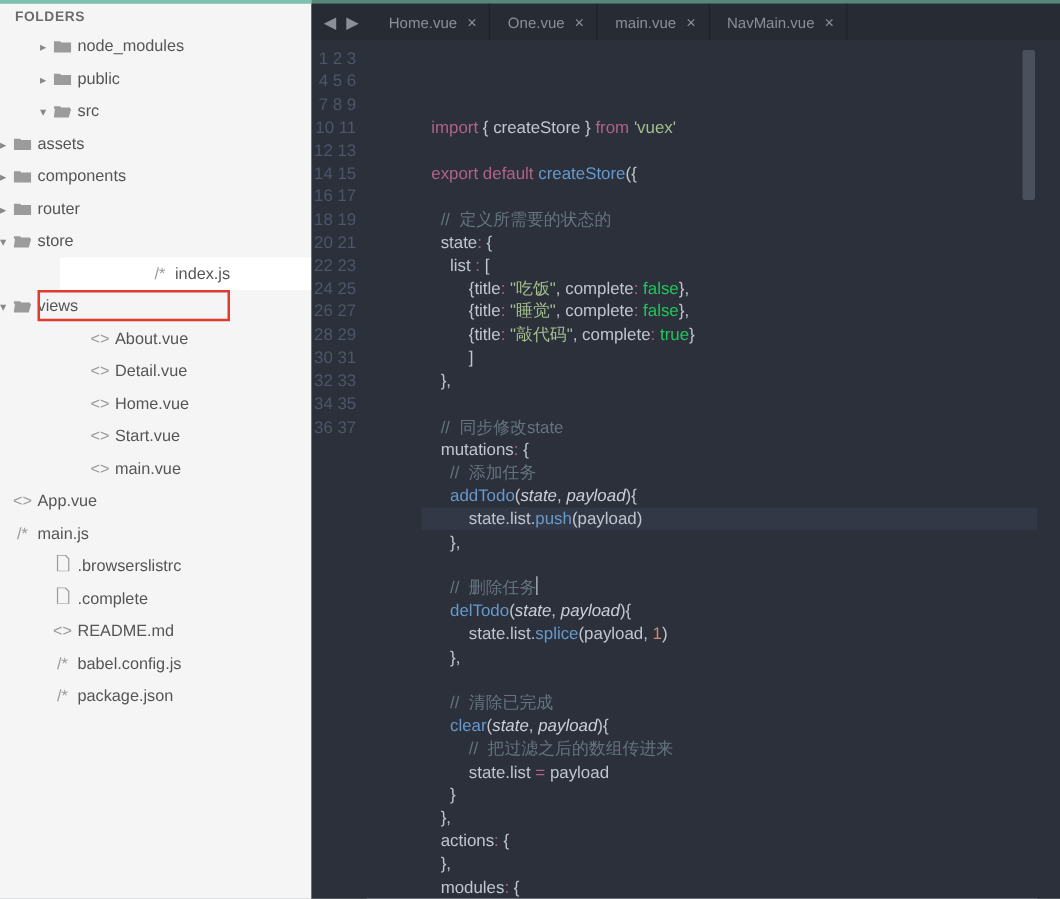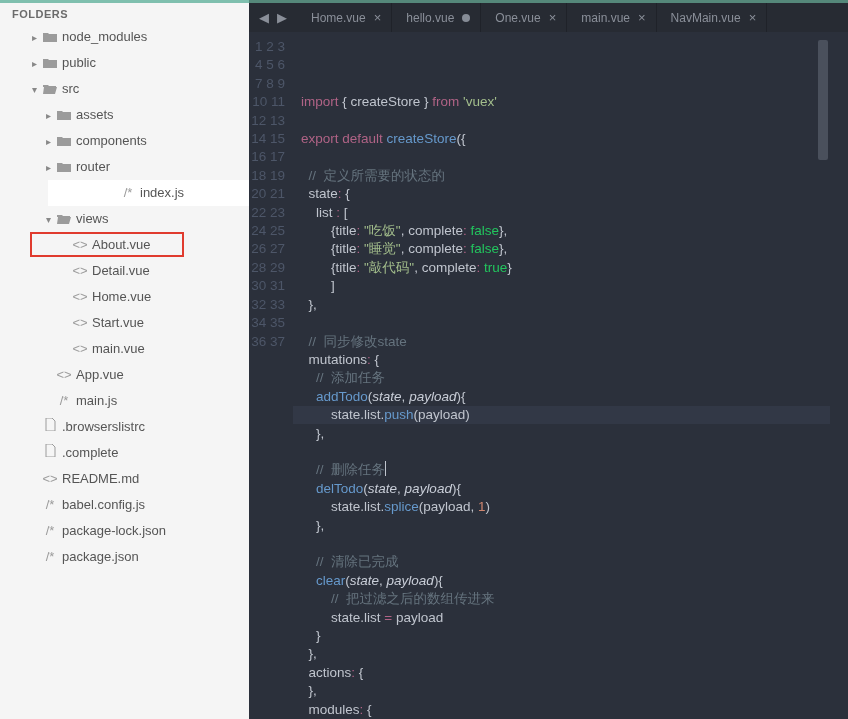--- a/index.html
+++ b/index.html
@@ -5,39 +5,39 @@
   * { margin:0; padding:0; box-sizing:border-box; font-family:"Segoe UI",Arial,sans-serif; }
   body { background:#f5f5f5; width:848px; height:719px; overflow:hidden; display:flex; }
   
   .sidebar { width:249px; height:100%; background:#f5f5f5; border-top:3px solid #7fbfae; font-size:13px; color:#555; overflow:hidden; }
   .sidebar-header { padding:5px 22px 4px 12px; font-size:11px; letter-spacing:.5px; color:#6b6b6b; font-weight:700; }
   .tree { list-style:none; }
   .tree li { white-space:nowrap; height:26px; line-height:26px; cursor:default; }
   .tree li.selected { background:#fff;margin-left:48px; }
   .depth0 { padding-left:18px; }
   .depth1 { padding-left:32px; }
-  .depth2 { padding-left:46px; }
+  .depth2 { }
   .depth3 { padding-left:62px; }
   .arrow { display:inline-block; width:10px; color:#888; font-size:10px; }
   .arrow.blank { visibility:hidden; }
   .ic { display:inline-block; width:16px; text-align:center; color:#9b9b9b; margin-right:4px; }
   .ic.folder svg{vertical-align:-2px}
   .ic.folder-open svg{vertical-align:-2px}
   .filelabel { color:#555; }
   .selbox { position:absolute; border:2px solid #e03b2e; pointer-events:none; }
   
   .editor { flex:1; height:100%; background:#2b303b; display:flex; flex-direction:column; border-top:3px solid #55887a; }
   .tabbar { height:29px; background:#272b33; display:flex; align-items:stretch; }
   .navbtns { width:48px; display:flex; align-items:center; justify-content:center; gap:8px; color:#8a8f99; font-size:13px; }
   .tab { display:flex; align-items:center; padding:0 10px 0 14px; color:#8a8f99; font-size:12px; border-right:1px solid #1f2229; gap:8px; position:relative; }
   .tab .dot { width:8px; height:8px; border-radius:50%; background:#868c96; }
   .tab .close { font-size:13px; color:#8a8f99; }
   .codewrap { flex:1; display:flex; overflow:hidden; font-family:Consolas,Menlo,monospace; font-size:13.5px; line-height:18.4px; }
   .gutter { width:44px; background:#2b303b; color:#4d5668; text-align:right; padding:6px 8px 0 0; user-select:none; }
-  .code { flex:1; padding:6px 0 0 8px; white-space:pre; color:#c0c5ce; position:relative; overflow:hidden;}
+  .code { flex:1; padding:6px 0 0 8px; white-space:pre; color:#c0c5ce; position:relative; overflow:hidden;margin-left:44px;}
   .hl-line { position:absolute; left:0; right:0; height:18.4px; background:#323846; }
   .scrollbar { position:absolute; right:2px; top:8px; width:10px; height:120px; background:#4a505c; border-radius:2px; }
   .minimap { width:18px; background:#2b303b; }
   
   .kw{color:#b06386}.fn{color:#6699cc}.str{color:#a3be8c}.num{color:#d08770}
   .bool{color:#22c55e}.prop{color:#c0c5ce}.cm{color:#65737e;font-style:normal}.pun{color:#c0c5ce}
   .param{color:#c9ced8;font-style:italic}.op{color:#b06386}
   .cursor{border-left:1px solid #c0c5ce;display:inline-block;height:15px;vertical-align:-2px}
 </style>
 </head>
@@ -57,59 +57,57 @@
           </svg></span><span class="filelabel">src</span></li>
       <li class="depth2"><span class="arrow ">▸</span><span class="ic folder"><svg width="14" height="11">
             <path d="M0 1h5l1 1h8v8H0z" fill="#9b9b9b"></path>
           </svg></span><span class="filelabel">assets</span></li>
       <li class="depth2"><span class="arrow ">▸</span><span class="ic folder"><svg width="14" height="11">
             <path d="M0 1h5l1 1h8v8H0z" fill="#9b9b9b"></path>
           </svg></span><span class="filelabel">components</span></li>
       <li class="depth2"><span class="arrow ">▸</span><span class="ic folder"><svg width="14" height="11">
             <path d="M0 1h5l1 1h8v8H0z" fill="#9b9b9b"></path>
           </svg></span><span class="filelabel">router</span></li>
+      <li class="depth2"><span class="arrow ">▾</span><span class="ic folder-open"><svg width="14" height="11">
+            <path d="M0 1h5l1 1h7v1H0z M1 3h13l-2 7H0z" fill="#9b9b9b"></path>
+          </svg></span><span class="filelabel">store</span></li>
       <li class="depth3 selected"><span class="arrow blank">▸</span><span class="ic">/*</span><span class="filelabel">index.js</span></li>
       <li class="depth2"><span class="arrow ">▾</span><span class="ic folder-open"><svg width="14" height="11">
             <path d="M0 1h5l1 1h7v1H0z M1 3h13l-2 7H0z" fill="#9b9b9b"></path>
           </svg></span><span class="filelabel">views</span></li>
       <li class="depth3"><span class="arrow blank">▸</span><span class="ic">&lt;&gt;</span><span class="filelabel">About.vue</span></li>
       <li class="depth3"><span class="arrow blank">▸</span><span class="ic">&lt;&gt;</span><span class="filelabel">Detail.vue</span></li>
       <li class="depth3"><span class="arrow blank">▸</span><span class="ic">&lt;&gt;</span><span class="filelabel">Home.vue</span></li>
       <li class="depth3"><span class="arrow blank">▸</span><span class="ic">&lt;&gt;</span><span class="filelabel">Start.vue</span></li>
       <li class="depth3"><span class="arrow blank">▸</span><span class="ic">&lt;&gt;</span><span class="filelabel">main.vue</span></li>
       <li class="depth2"><span class="arrow blank">▸</span><span class="ic">&lt;&gt;</span><span class="filelabel">App.vue</span></li>
       <li class="depth2"><span class="arrow blank">▸</span><span class="ic">/*</span><span class="filelabel">main.js</span></li>
       <li class="depth1"><span class="arrow blank">▸</span><span class="ic"><svg width="11" height="13">
             <path d="M1 0h6l3 3v10H1z" fill="none" stroke="#9b9b9b"></path>
           </svg></span><span class="filelabel">.browserslistrc</span></li>
       <li class="depth1"><span class="arrow blank">▸</span><span class="ic"><svg width="11" height="13">
             <path d="M1 0h6l3 3v10H1z" fill="none" stroke="#9b9b9b"></path>
           </svg></span><span class="filelabel">.complete</span></li>
       <li class="depth1"><span class="arrow blank">▸</span><span class="ic">&lt;&gt;</span><span class="filelabel">README.md</span></li>
       <li class="depth1"><span class="arrow blank">▸</span><span class="ic">/*</span><span class="filelabel">babel.config.js</span></li>
-      <li class="depth1"><span class="arrow blank">▸</span><span class="ic">/*</span><span class="filelabel">package-lock.json</span></li>
       <li class="depth1"><span class="arrow blank">▸</span><span class="ic">/*</span><span class="filelabel">package.json</span></li>
     </ul>
 <div class="selbox" style="left: 30px; top: 229px; width: 154px; height: 25px;"></div>
   </div>
 
 <div class="editor">
   <div class="tabbar">
     <div class="navbtns">
       <span>◀</span>
       <span>▶</span>
     </div>
     <div id="tabs" style="display:flex">
         <div class="tab">
           <span>Home.vue</span>
           <span class="close">×</span>
-        </div>
-        <div class="tab">
-          <span>hello.vue</span>
-          <span class="dot"></span>
         </div>
         <div class="tab">
           <span>One.vue</span>
           <span class="close">×</span>
         </div>
         <div class="tab">
           <span>main.vue</span>
           <span class="close">×</span>
         </div>
         <div class="tab">

